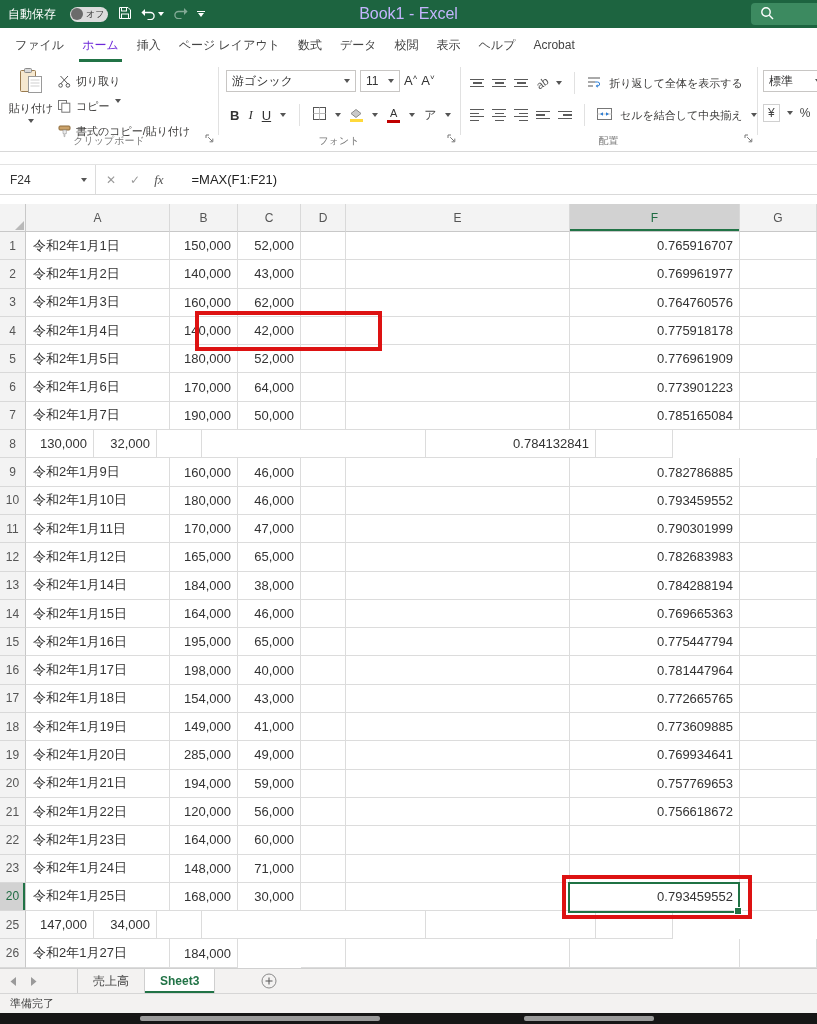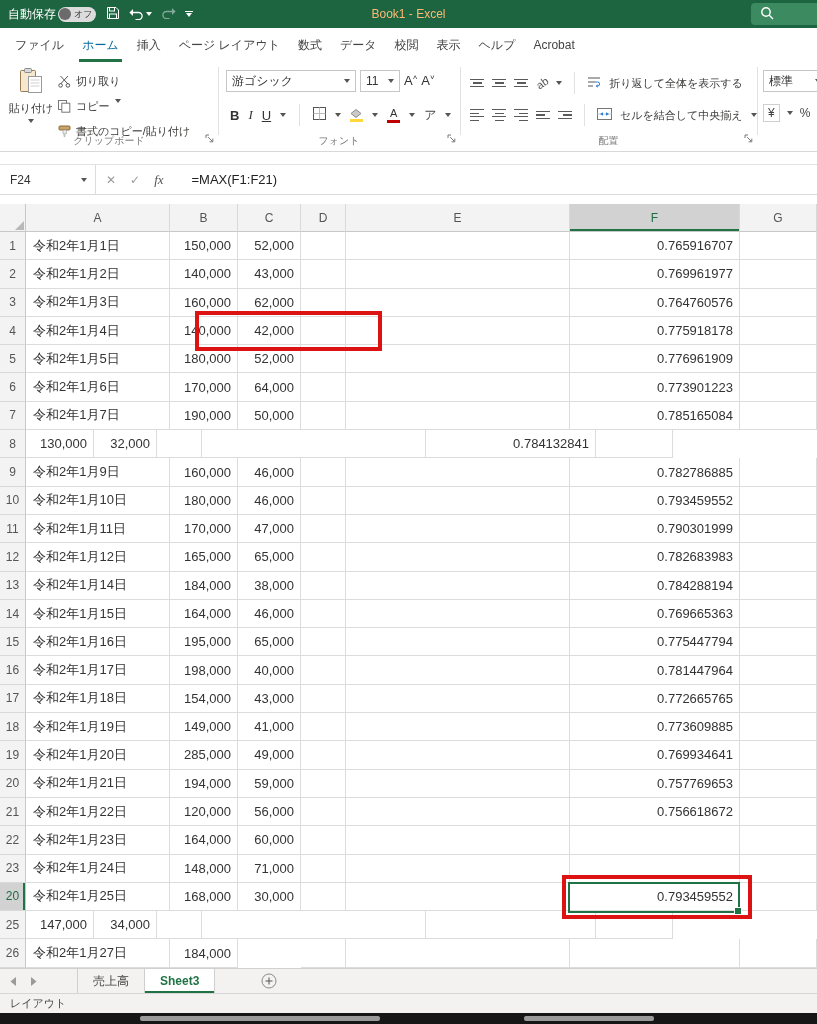--- a/index.html
+++ b/index.html
@@ -3,39 +3,39 @@
 <meta charset="utf-8">
 <style>
   * { box-sizing: border-box; margin: 0; padding: 0; }
   html,body { width:817px; height:1024px; }
   body { font-family:"Liberation Sans","DejaVu Sans",sans-serif; overflow:hidden; background:#fff; }
   #app { position:relative; width:817px; height:1024px; background:#fff; overflow:hidden; }
   .band { position:absolute; left:0; width:817px; }
 
   
   #titlebar { top:0; height:28px; background:#1d6440; display:flex; align-items:center; color:#fff; font-size:12px; padding:0 8px; gap:10px; }
-  .autosave { display:flex; align-items:center; gap:2px; z-index:2; }
+  .autosave { display:flex; align-items:center; gap:14px; z-index:2; }
   .pill { width:38px; height:15px; border-radius:8px; background:#dcdcdc; display:flex; align-items:center; padding:1px 3px 1px 1px; gap:3px; }
   .knob { width:12px; height:12px; border-radius:50%; background:#6b6b6b; }
   .pill span { font-size:9px; color:#333; line-height:1; }
   .qat { display:flex; align-items:center; gap:9px; z-index:2; }
   .qat .dd { border-top-color:#fff; }
   .flip { transform:scaleX(-1); }
   .dim { opacity:.45; }
-  #title-center { position:absolute; left:0; right:0; text-align:center; font-size:12px; color:#fdba74; }
+  #title-center { position:absolute; left:0; right:0; text-align:center; font-size:16px; color:#c4b5fd; }
   #search-pill { position:absolute; right:0; top:3px; width:66px; height:22px; background:#3c8a60; border-radius:4px 0 0 4px; display:flex; align-items:center; padding-left:9px; }
   .qcustom { display:flex; flex-direction:column; align-items:center; gap:1px; }
   .qcustom b { display:block; width:8px; height:1px; background:#fff; }
 
   .dd { width:0; height:0; border-left:3.5px solid transparent; border-right:3.5px solid transparent; border-top:4px solid #555; display:inline-block; }
 
   
   #ribbontabs { top:28px; height:34px; background:#fff; display:flex; align-items:stretch; padding-left:6px; }
   .rtab { font-size:12px; color:#444; padding:0 9px; display:flex; align-items:center; position:relative; white-space:nowrap; }
-  .rtab.active { color:#0369a1; }
+  .rtab.active { color:#6d28d9; }
   .rtab.active::after { content:""; position:absolute; left:6px; right:6px; bottom:0; height:3px; background:#217346; }
 
   
   #ribbon { top:62px; height:90px; background:#fff; border-bottom:1px solid #d8d8d8; }
   .rgroup { position:absolute; top:0; height:100%; }
   #g-clip { left:0; width:218px; }
   #g-font { left:218px; width:242px; }
   #g-align { left:460px; width:297px; }
   #g-num  { left:757px; width:70px; }
   .gsep { position:absolute; top:5px; bottom:16px; width:1px; background:#e1e1e1; }
@@ -666,20 +666,20 @@
     <div id="newsheet">
       <svg width="16" height="16" viewBox="0 0 16 16">
           <circle cx="8" cy="8" r="7" fill="none" stroke="#8a8a8a"></circle>
           <line x1="4.5" y1="8" x2="11.5" y2="8" stroke="#555"></line>
           <line x1="8" y1="4.5" x2="8" y2="11.5" stroke="#555"></line>
         </svg>
     </div>
   </div>
 
   <div class="band" id="statusbar">
-    <span>レイアウト</span>
+    <span>準備完了</span>
   </div>
   <div class="band" id="taskstrip">
     <span class="tblock" id="tb1"></span>
     <span class="tblock" id="tb2"></span>
   </div>
 
 </div>
 
 </body></html>

